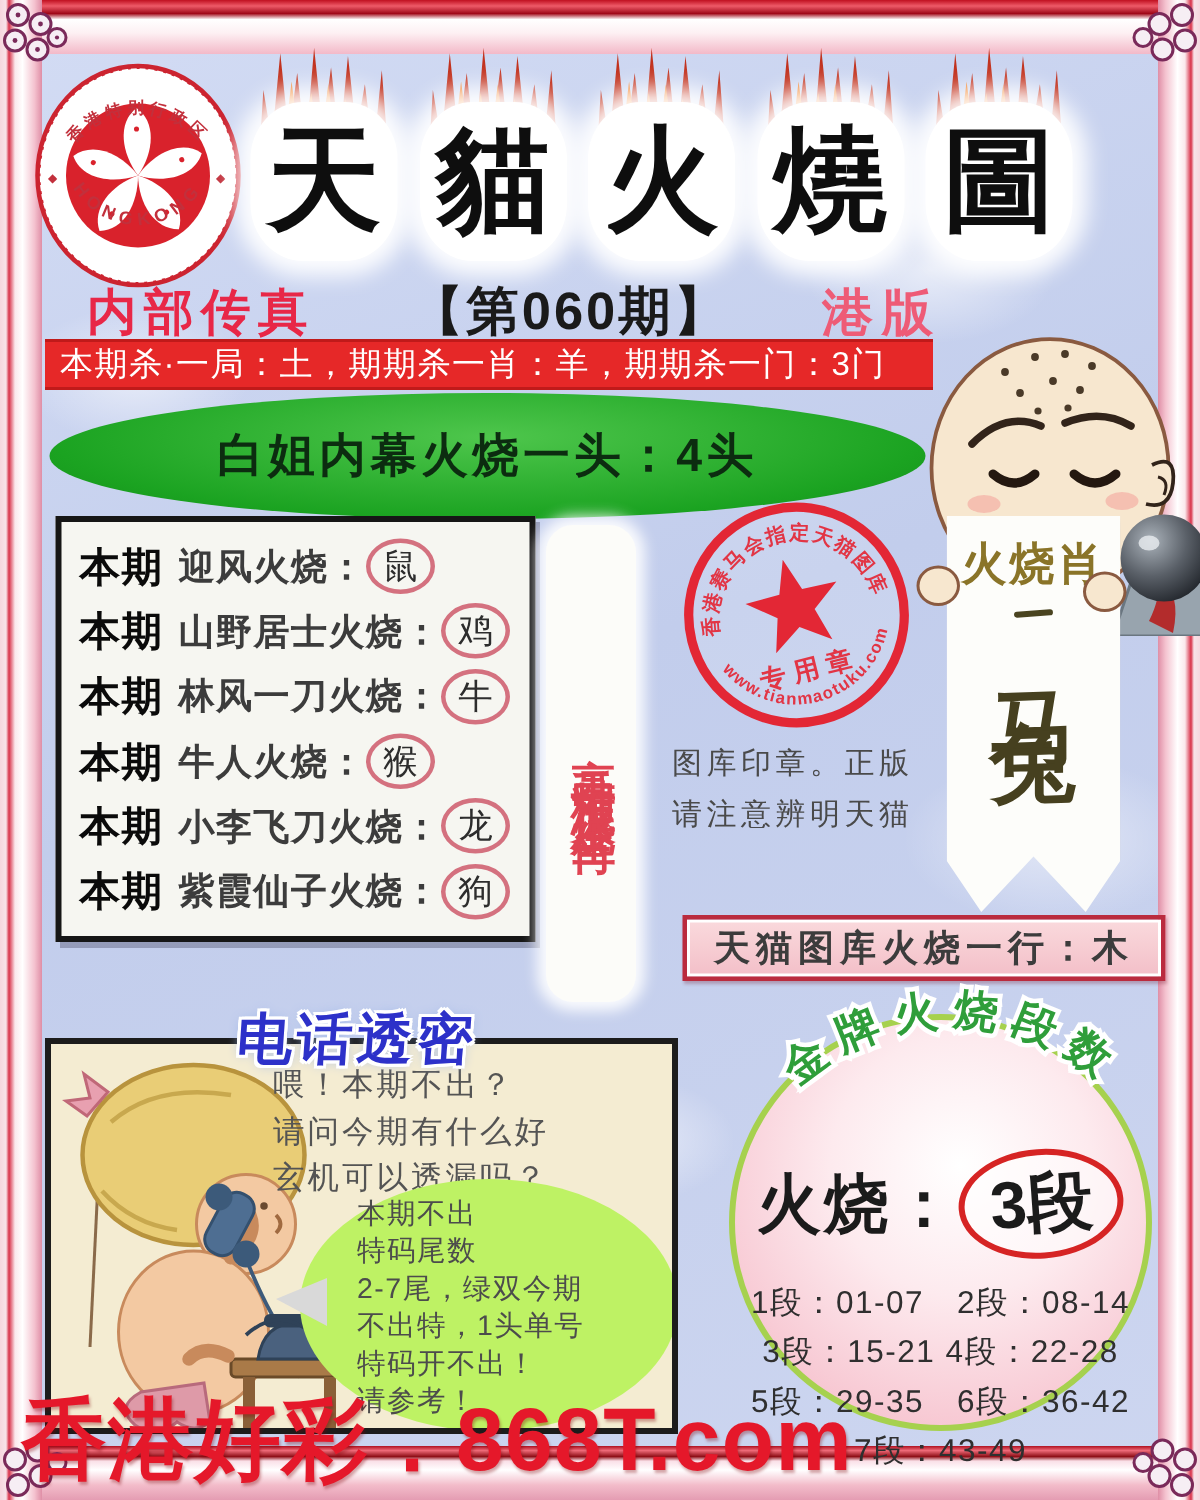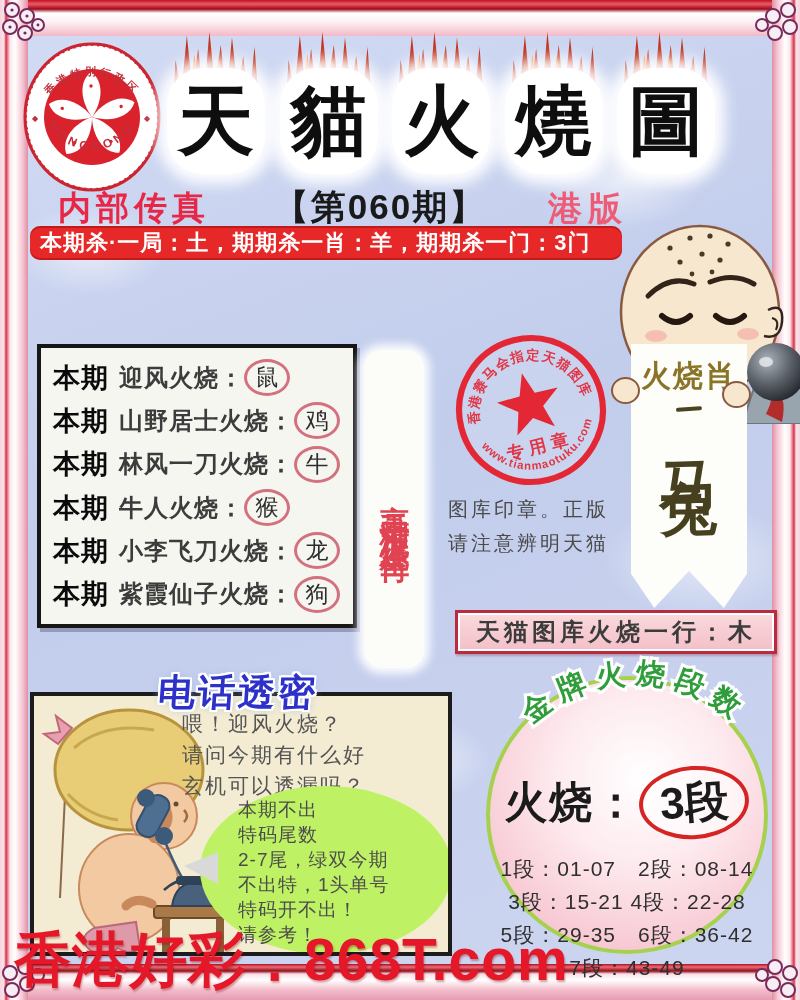--- a/index.html
+++ b/index.html
@@ -41,22 +41,22 @@
     border-radius:36%; box-shadow:0 0 14px 10px rgba(255,255,255,.95);
     display:flex; align-items:center; justify-content:center; }
   .tchar .blob span { font-size:76px; font-weight:900; color:#0e0e0e; line-height:1; }
 
   .meta-left  { left:58px;  top:186px; font-size:33px; font-weight:900; color:#e82747; letter-spacing:5px; }
   .meta-issue { left:238px; top:184px; width:284px; text-align:center; font-size:35px; font-weight:900; color:#1a1a1a; letter-spacing:2px; }
   .meta-right { left:548px; top:186px; font-size:34px; font-weight:900; color:#ee5b76; letter-spacing:6px; }
 
   .kill-bar { left:30px; top:226px; width:592px; height:34px; background:#e62828;
     box-shadow:inset 0 2px 0 rgba(120,0,0,.35), inset 0 -2px 0 rgba(120,0,0,.35);
-    color:#fff; font-size:22px; font-weight:700; letter-spacing:1px;
-    display:flex; align-items:center; padding-left:10px;border-radius:10px; }
+    color:#fff; font-size:22px; font-weight:400; letter-spacing:1px;
+    display:flex; align-items:center; padding-left:10px; }
 
   .green-oval { left:33px; top:262px; width:584px; height:84px; border-radius:50%;
     background:radial-gradient(ellipse at 50% 35%, #4ec64c 0%, #1ba321 70%, #128a18 100%);
     display:flex; align-items:center; justify-content:center;
     font-size:31px; font-weight:900; color:#0c2c10; letter-spacing:3px; }
 
   
   .zodiac-box { left:37px; top:344px; width:320px; height:284px; background:#f6f6f1;
     border:4px solid #161616; box-shadow:3px 4px 0 rgba(60,60,90,.35);
     display:flex; flex-direction:column; justify-content:space-around; padding:8px 6px 8px 12px; }
@@ -262,20 +262,21 @@
         </div>
       </div>
     </div>
 
   <div class="abs meta-left">内部传真</div>
   <div class="abs meta-issue">【第060期】</div>
   <div class="abs meta-right">港版</div>
 
   <div class="abs kill-bar">本期杀·一局：土，期期杀一肖：羊，期期杀一门：3门</div>
 
+  <div class="abs green-oval">白姐内幕火烧一头：4头</div>
 
   <div class="abs zodiac-box">
 
       <div class="zrow">
         <span class="zp">本期</span>
         <span class="zl">迎风火烧：</span>
         <span class="zz">鼠</span>
       </div>
 
       <div class="zrow">
@@ -393,21 +394,21 @@
       <rect x="120" y="208" width="78" height="12" rx="3" fill="#a97a48" stroke="#6a4a28" stroke-width="2"></rect>
       <rect x="128" y="220" width="8" height="38" fill="#8a6038"></rect>
       <rect x="182" y="220" width="8" height="38" fill="#8a6038"></rect>
       <path d="M138,208 q4,-26 30,-24 q28,2 26,24 Z" fill="#4a617e" stroke="#2f4258" stroke-width="2"></path>
       <rect x="142" y="178" width="50" height="9" rx="4" fill="#2f4258"></rect>
       <path d="M130,192 q20,-18 40,-4" fill="none" stroke="#2f4258" stroke-width="2.5"></path>
       <path d="M118,206 q-16,-8 -26,2" fill="none" stroke="#c88a5c" stroke-width="9" stroke-linecap="round"></path>
     </svg>
     <div class="q-lines">
 
-    <div>喂！迎风火烧？</div>
+    <div>喂！本期不出？</div>
         <div>请问今期有什么好</div>
         <div>玄机可以透漏吗？</div>
       </div>
     <div class="bubble">
       <div class="tail"></div>
       <div class="b-lines">
 
       <div>本期不出</div>
           <div>特码尾数</div>
           <div>2-7尾，绿双今期</div>

